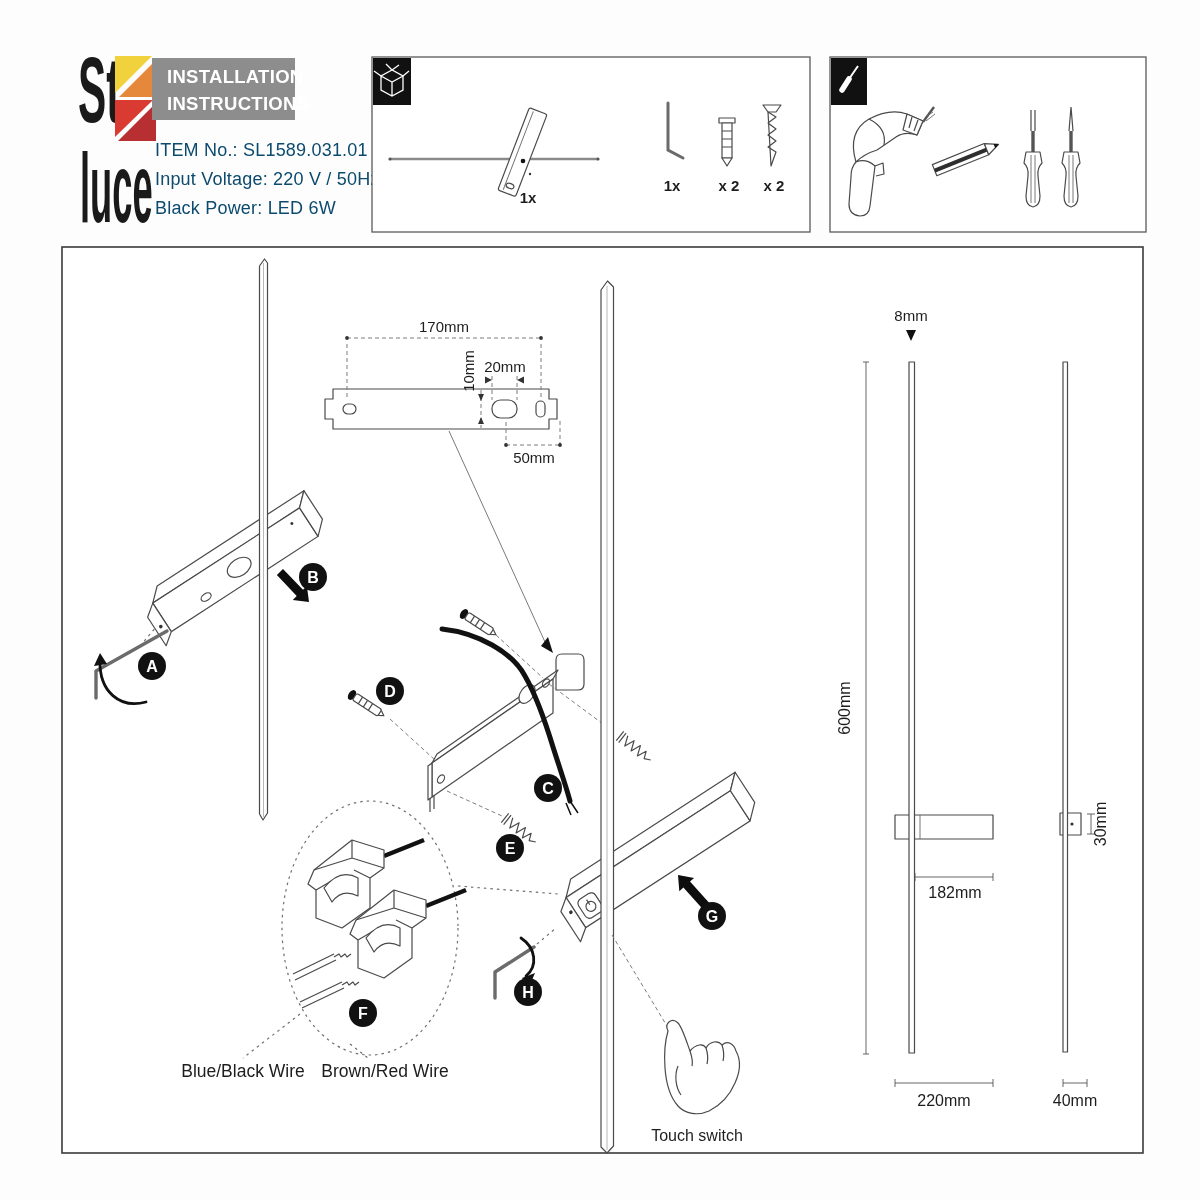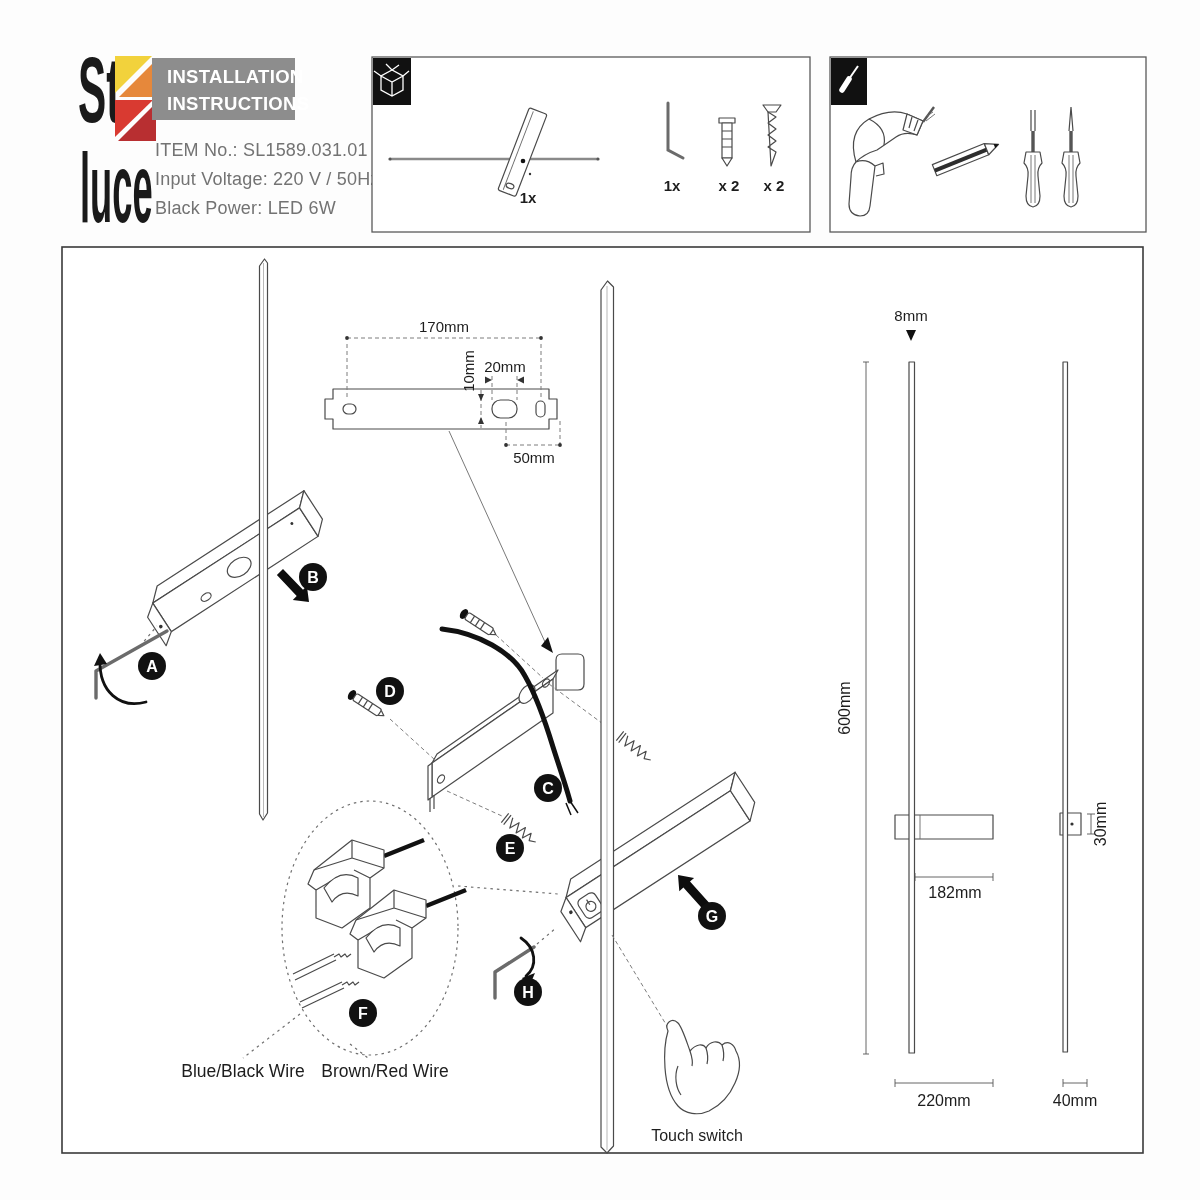--- a/index.html
+++ b/index.html
@@ -1,21 +1,21 @@
 <!DOCTYPE html>
 <html><head>
 <meta charset="utf-8">
 <style>
   html,body{margin:0;padding:0;}
   .page{position:relative;width:1200px;height:1200px;background:#fdfdfd;overflow:hidden;
         font-family:"Liberation Sans",sans-serif;}
   .hdr-title{position:absolute;left:152px;top:58px;width:143px;height:62px;background:#8d8d8d;
              color:#fff;font-weight:bold;font-size:18.5px;line-height:1.45;padding:6px 0 0 15px;
              box-sizing:border-box;letter-spacing:.3px;}
-  .spec{position:absolute;left:155px;font-size:18px;color:#737373;letter-spacing:.2px;}
+  .spec{position:absolute;left:155px;font-size:18px;color:#0c4a6e;letter-spacing:.2px;}
   .spec1{top:140px;} .spec2{top:169px;} .spec3{top:198px;}
   svg{position:absolute;left:0;top:0;font-family:"Liberation Sans",sans-serif;}
   .ln{stroke:#4a4a4a;fill:none;stroke-width:1.2;stroke-linejoin:round;}
   .lnt{stroke:#6a6a6a;fill:none;stroke-width:0.9;}
   .fw{fill:#fff;stroke:#4a4a4a;stroke-width:1.2;stroke-linejoin:round;}
   .dash{stroke:#7d7d7d;stroke-dasharray:4 3;fill:none;stroke-width:1;}
   .dashf{stroke:#6f6f6f;stroke-dasharray:2.5 4;fill:none;stroke-width:1.2;}
   .thin{stroke:#999;fill:none;stroke-width:0.7;}
   .dimln{stroke:#555;fill:none;stroke-width:0.9;}
   .blk{fill:#0d0d0d;}

